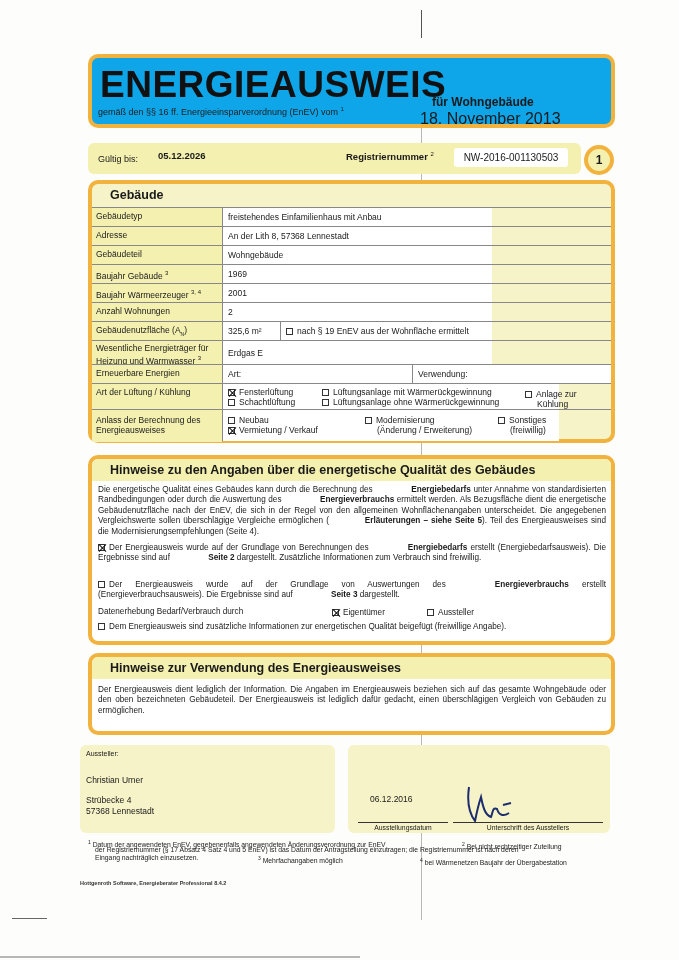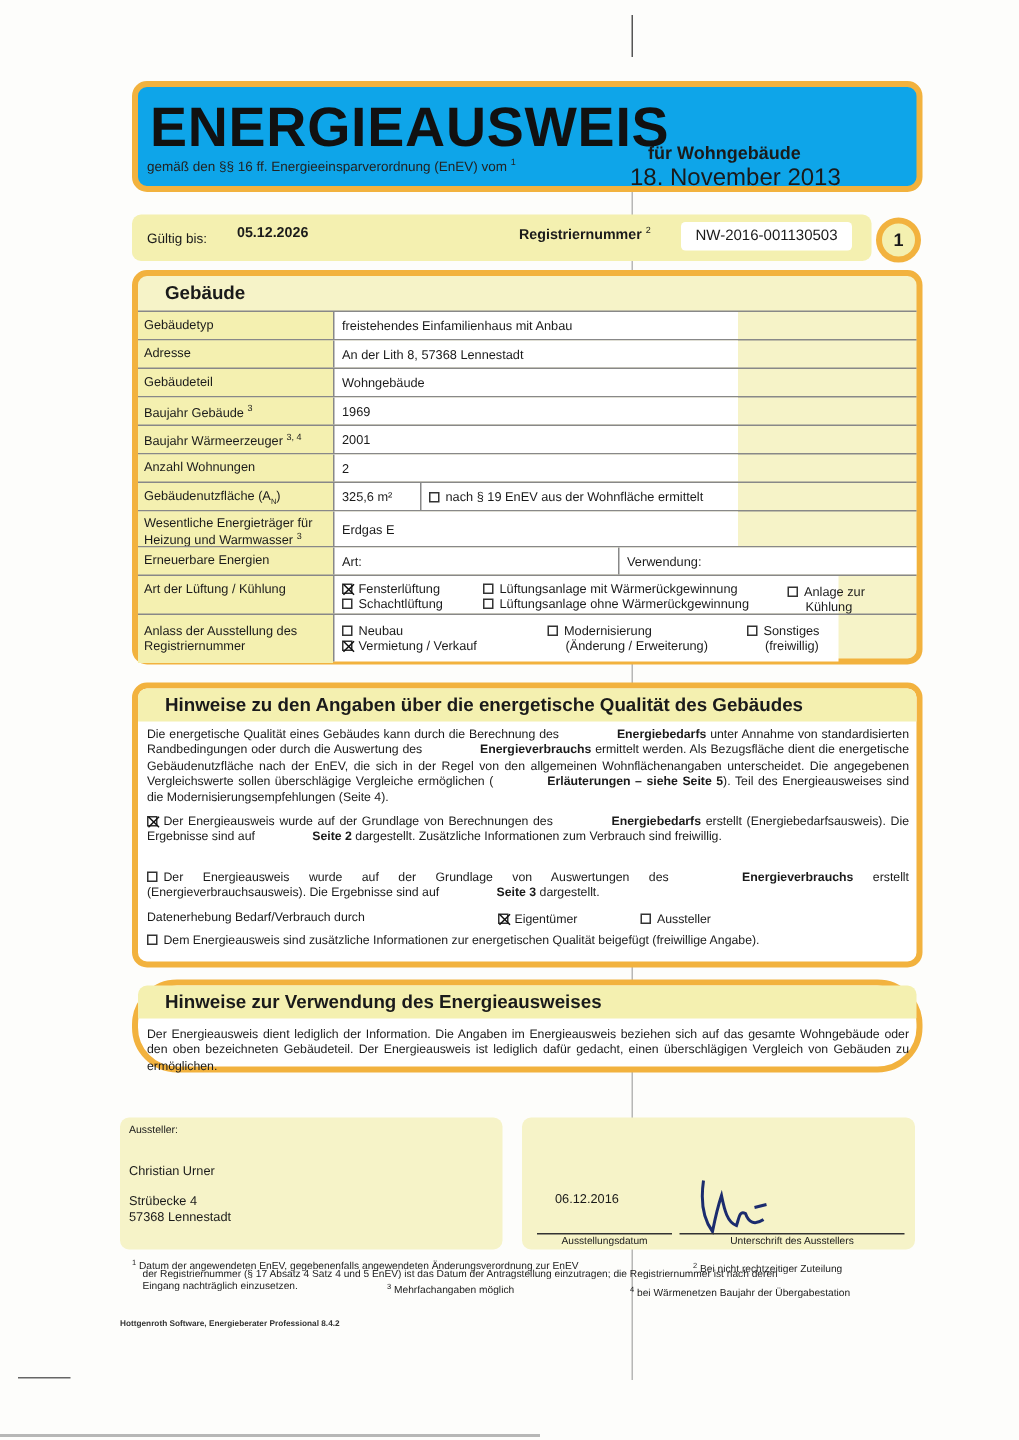--- a/index.html
+++ b/index.html
@@ -38,21 +38,21 @@
   .cb.x::before, .cb.x::after { content: ""; position: absolute; left: 3px; top: -2px; width: 1px; height: 10px; background: #111; }
   .cb.x::before { transform: rotate(45deg); }
   .cb.x::after { transform: rotate(-45deg); }
   .opt { position: absolute; font-size: 8.5px; line-height: 10px; white-space: nowrap; }
 
   .hin { left: 88px; top: 455px; width: 527px; height: 190px; background: #fff; }
   .hin .sec-title { background: #f4f0b0; border-radius: 6px 6px 0 0; }
   .para { position: absolute; left: 6px; font-size: 8.2px; line-height: 10.4px; text-align: justify; width: 508px; }
   .para b { font-weight: bold; padding-left: 36px; }
 
-  .verw { left: 88px; top: 653px; width: 527px; height: 62px; background: #fff; border-radius: 30px; }
+  .verw { left: 88px; top: 653px; width: 527px; height: 82px; background: #fff; }
   .verw .sec-title { background: #f4f0b0; border-radius: 6px 6px 0 0; }
 
   .aus-box { position: absolute; left: 80px; top: 745px; width: 255px; height: 88px; background: #f6f3c8; border-radius: 6px; font-size: 8.5px; }
   .sig-box { position: absolute; left: 348px; top: 745px; width: 262px; height: 88px; background: #f6f3c8; border-radius: 6px; font-size: 8.5px; }
   .aus-box div, .sig-box div { position: absolute; }
   .line { border-top: 1px solid #333; }
 
   .foot { position: absolute; font-size: 6.8px; line-height: 8px; color: #222; }
   .foot sup { font-size: 5px; }
   .software { position: absolute; left: 80px; top: 880px; font-size: 5.5px; font-weight: bold; color: #333; }
@@ -125,21 +125,21 @@
       <div class="lbl" style="height:26px">Art der Lüftung / Kühlung</div>
       <div class="val full">
         <div class="opt" style="left:5px;top:3px"><span class="cb x"></span><span>Fensterlüftung</span></div>
         <div class="opt" style="left:5px;top:13px"><span class="cb"></span><span>Schachtlüftung</span></div>
         <div class="opt" style="left:99px;top:3px"><span class="cb"></span><span>Lüftungsanlage mit Wärmerückgewinnung</span></div>
         <div class="opt" style="left:99px;top:13px"><span class="cb"></span><span>Lüftungsanlage ohne Wärmerückgewinnung</span></div>
         <div class="opt" style="left:302px;top:5px"><span class="cb"></span><span>Anlage zur</span><br><span style="padding-left:12px">Kühlung</span></div>
       </div>
     </div>
     <div class="row" style="top:202px;height:32px">
-      <div class="lbl" style="height:32px;padding-top:5px">Anlass der Ausstellung des Registriernummer</div>
+      <div class="lbl" style="height:32px;padding-top:5px">Anlass der Berechnung des Energieausweises</div>
       <div class="val full">
         <div class="opt" style="left:5px;top:5px"><span class="cb"></span><span>Neubau</span></div>
         <div class="opt" style="left:5px;top:15px"><span class="cb x"></span><span>Vermietung / Verkauf</span></div>
         <div class="opt" style="left:142px;top:5px"><span class="cb"></span><span>Modernisierung</span><br><span style="padding-left:12px">(Änderung / Erweiterung)</span></div>
         <div class="opt" style="left:275px;top:5px"><span class="cb"></span><span>Sonstiges</span><br><span style="padding-left:12px">(freiwillig)</span></div>
       </div>
     </div>
   </div>
 </div>
 

